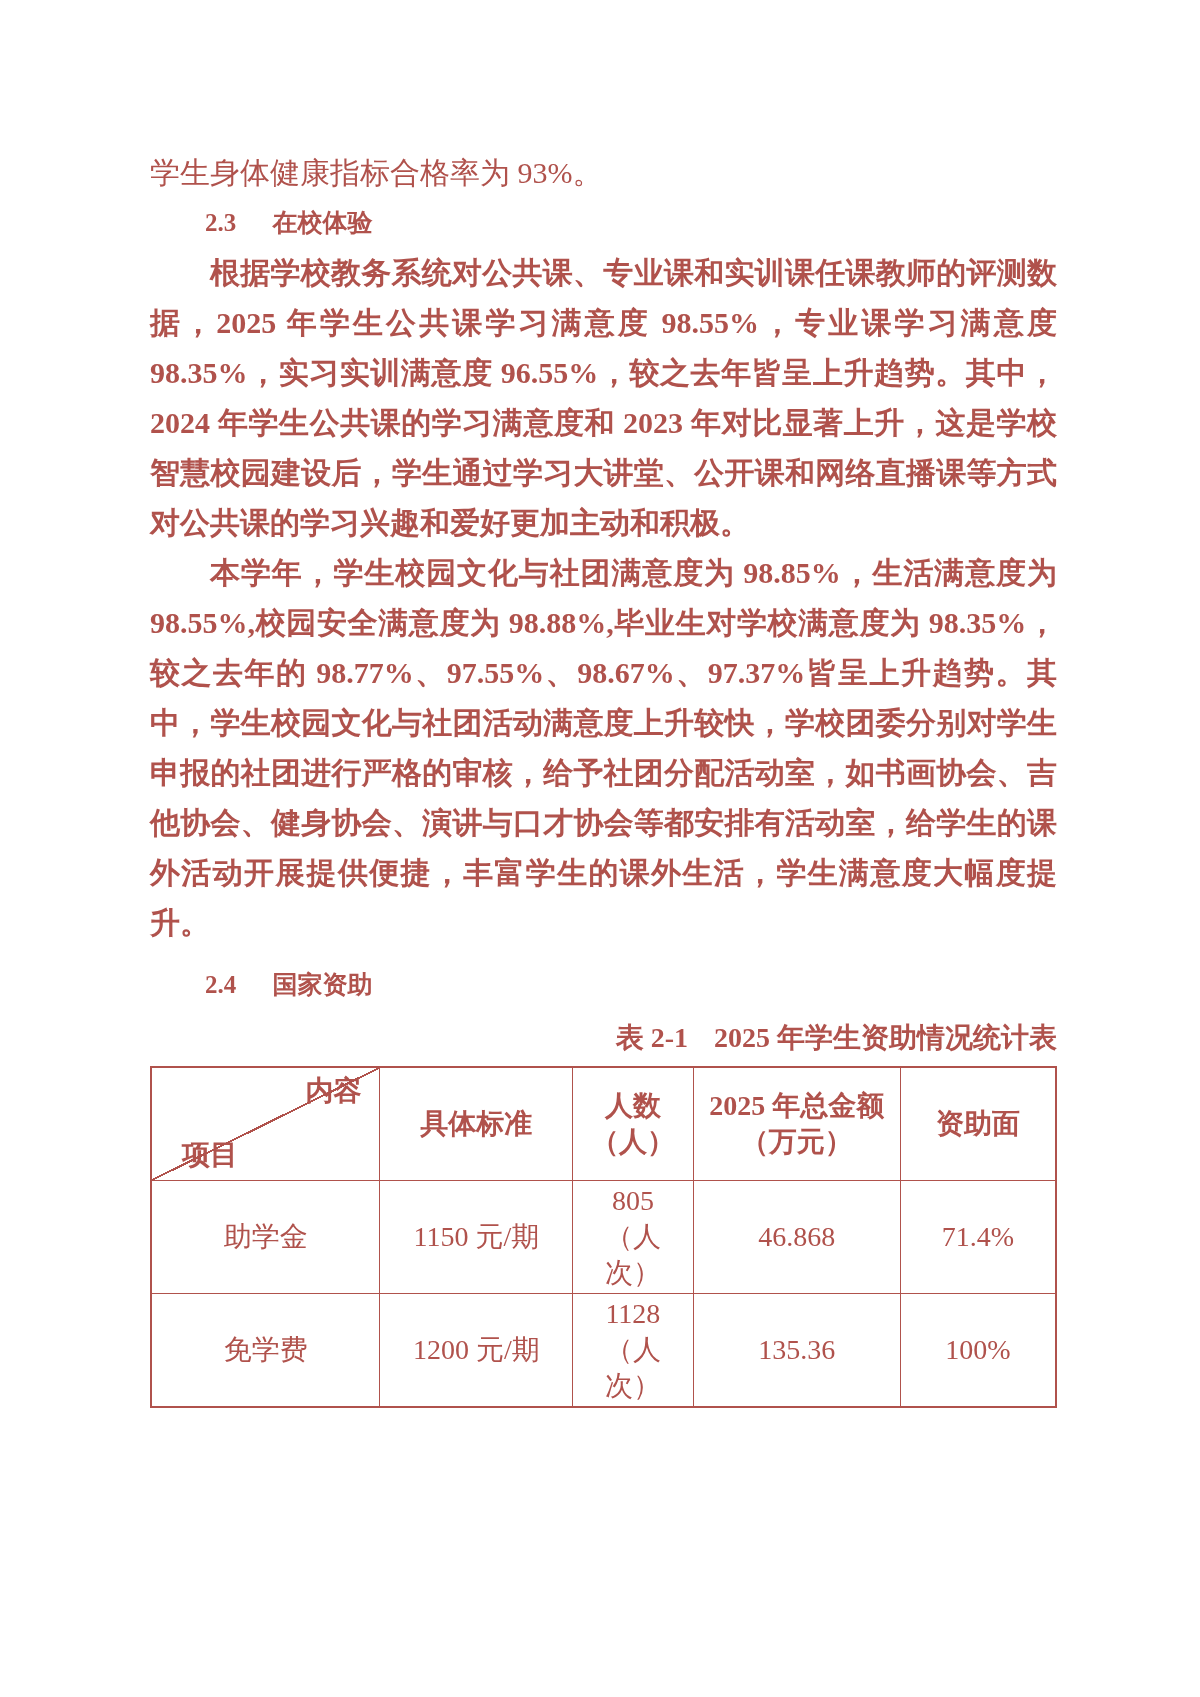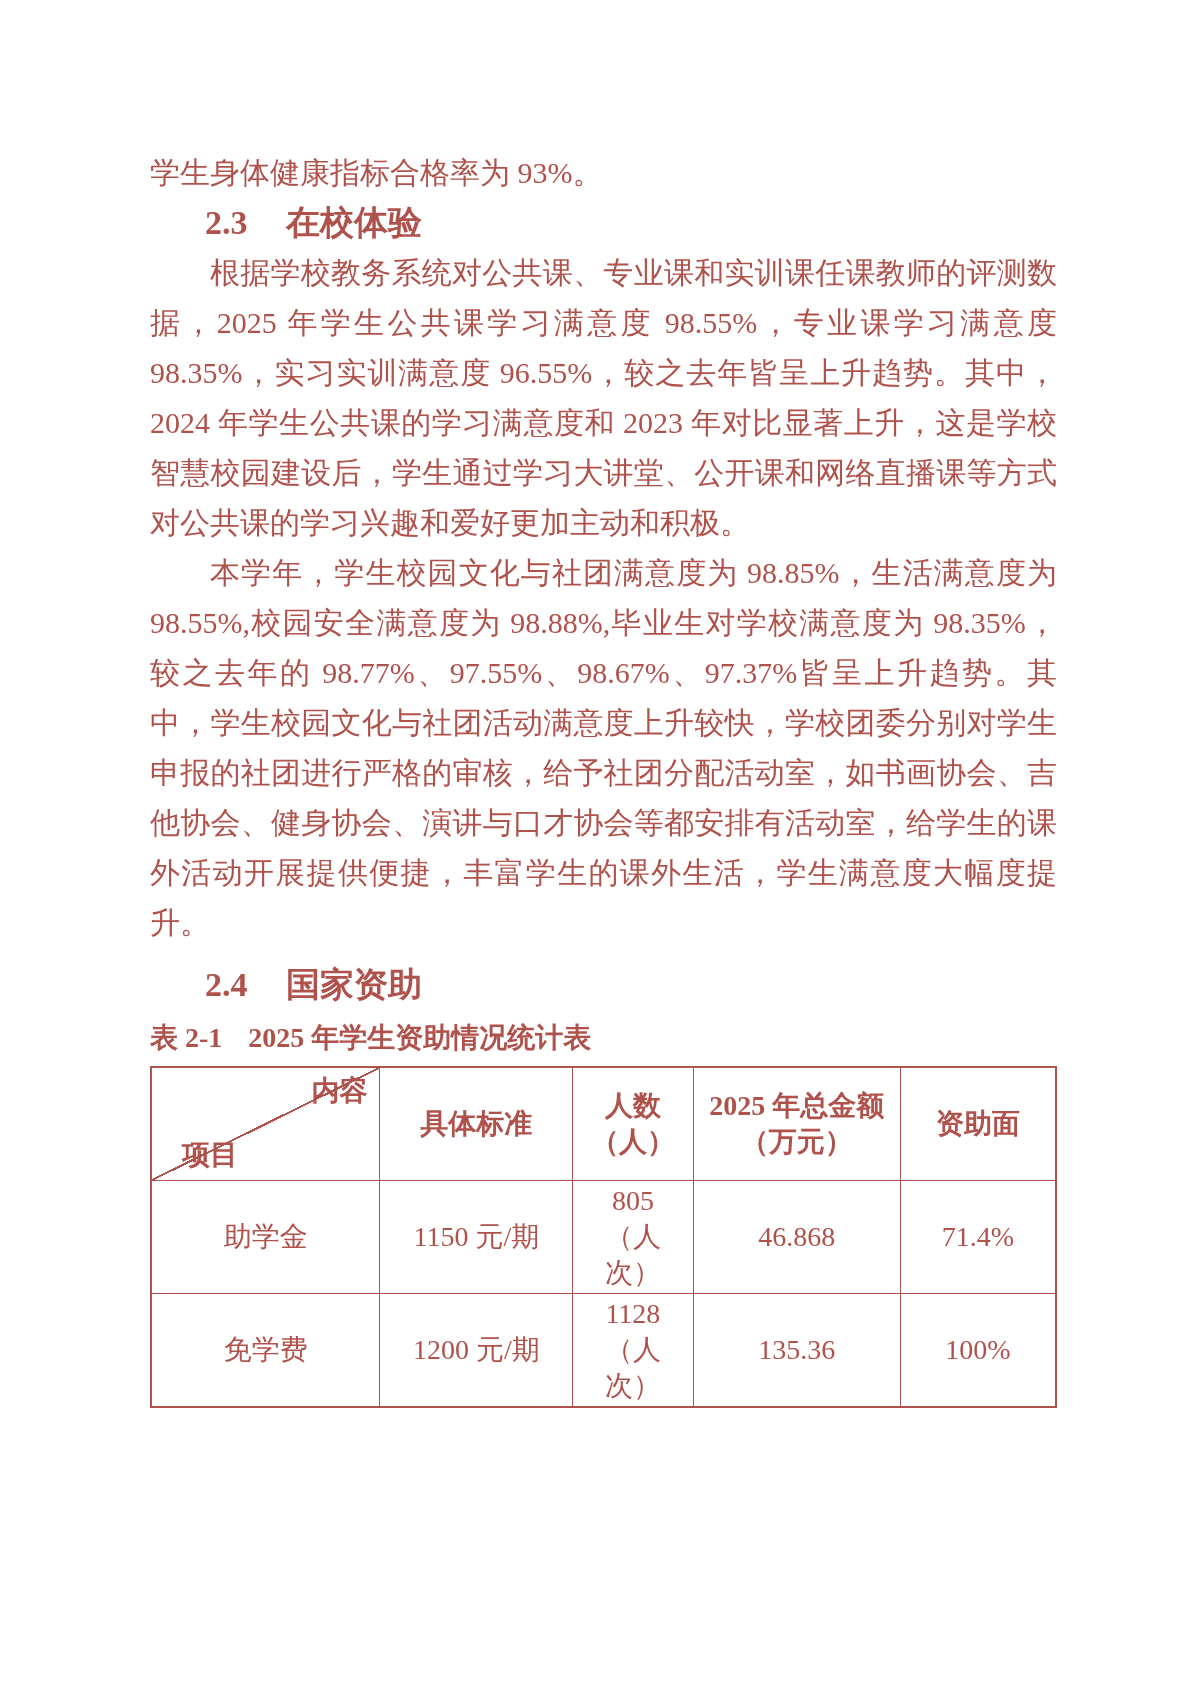--- a/index.html
+++ b/index.html
@@ -25,33 +25,33 @@
     left: 150px;
     width: 907px;
   }
   .body-text {
     font-size: 30px;
     line-height: 50px;
     text-align: justify;
     text-justify: inter-ideograph;
     color: var(--ink);
   }
-  .indent { text-indent: 60px; }
+  .indent { text-indent: 60px; font-weight: bold; }
   .heading {
-    font-size: 34px;
+    font-size: 25px;
     line-height: 50px;
     font-weight: bold;
     padding-left: 55px;
     color: var(--ink);
   }
   .heading .sec-num { margin-right: 30px; }
   .heading-2-4 { margin-top: 12px; }
   .table-caption {
     margin-top: 8px;
-    text-align: left;
+    text-align: right;
     font-weight: bold;
     font-size: 28px;
     line-height: 40px;
     color: var(--ink);
     font-family: Liberation Serif, serif;
   }
   .caption-gap { display: inline-block; width: 26px; }
   table.fund-table {
     margin-top: 8px;
     width: 100%;
@@ -76,21 +76,21 @@
     position: relative;
     background-image: linear-gradient(to bottom right,
       transparent calc(50% - 1px),
       var(--ink) calc(50% - 1px),
       var(--ink) calc(50% + 1px),
       transparent calc(50% + 1px));
   }
   .corner-top {
     position: absolute;
     top: 5px;
-    right: 12px;
+    right: 18px;
     font-size: 28px;
   }
   .corner-bottom {
     position: absolute;
     bottom: 7px;
     left: 30px;
     font-size: 28px;
   }
   .page-number {
     position: absolute;

